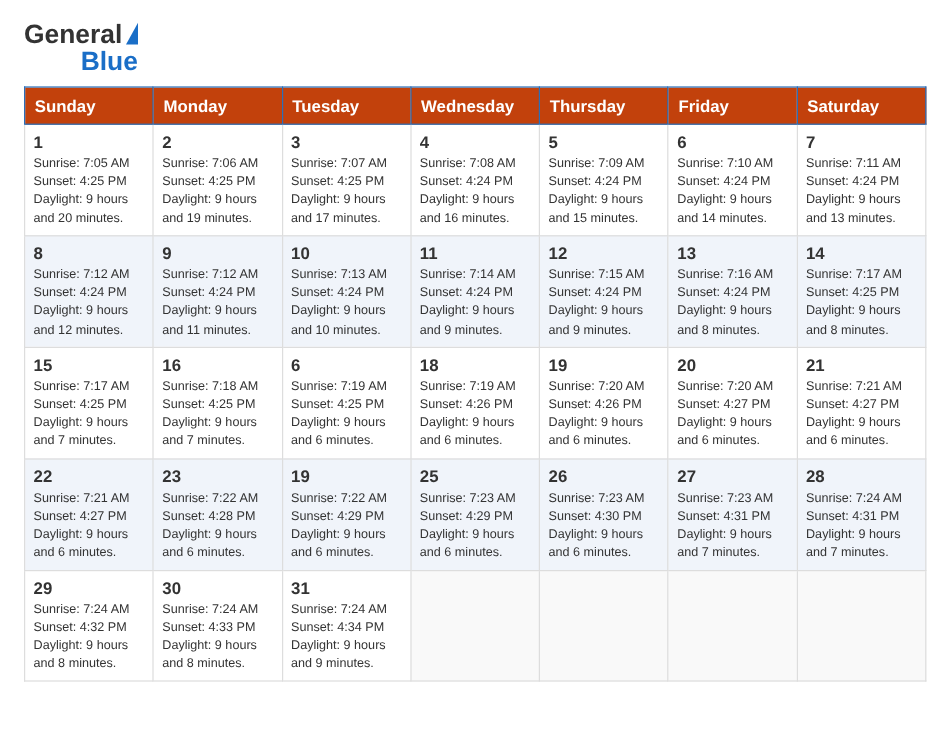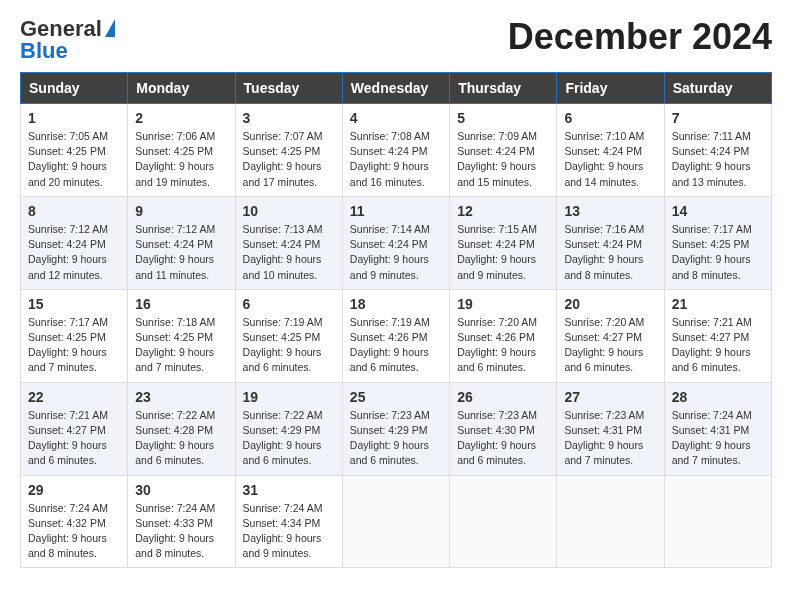--- a/index.html
+++ b/index.html
@@ -12,41 +12,41 @@
     }
     .header-area {
       display: flex;
       justify-content: space-between;
       align-items: flex-start;
       margin-bottom: 8px;
     }
     .logo {
       display: flex;
       flex-direction: column;
-      align-items: flex-start;
+      align-items: flex-end;
     }
     .title-area {
       text-align: right;
     }
     .month-title {
       font-size: 36px;
       font-weight: bold;
       color: #222;
     }
     .location-title {
       font-size: 16px;
       color: #444;
     }
     .calendar-table {
       width: 100%;
       border-collapse: collapse;
       margin-top: 4px;
     }
     .calendar-table th {
-      background: #404040;
+      background: #c2410c;
       color: #fff;
       text-align: left;
       padding: 7px 8px;
       font-size: 14px;
       font-weight: bold;
       border: 1px solid #2a6fba;
     }
     .calendar-table td {
       vertical-align: top;
       padding: 6px 7px;
@@ -82,21 +82,20 @@
 
 <div class="header-area">
   <div class="logo">
     <div style="display:flex;align-items:center;">
       <span style="font-size:22px;font-weight:bold;color:#333;">General</span>
       <span style="display:inline-block;width:0;height:0;border-left:10px solid transparent;border-right:0;border-bottom:18px solid #1a6ec7;margin-left:3px;margin-bottom:2px;"></span>
     </div>
     <span style="font-size:22px;font-weight:bold;color:#1a6ec7;margin-top:-4px;">Blue</span>
   </div>
   <div class="title-area">
-    <div class="month-title">December 2024</div>
   </div>
 </div>
 
 <table class="calendar-table">
   <thead>
     <tr id="header-row">
         <th>Sunday</th>
         <th>Monday</th>
         <th>Tuesday</th>
         <th>Wednesday</th>

